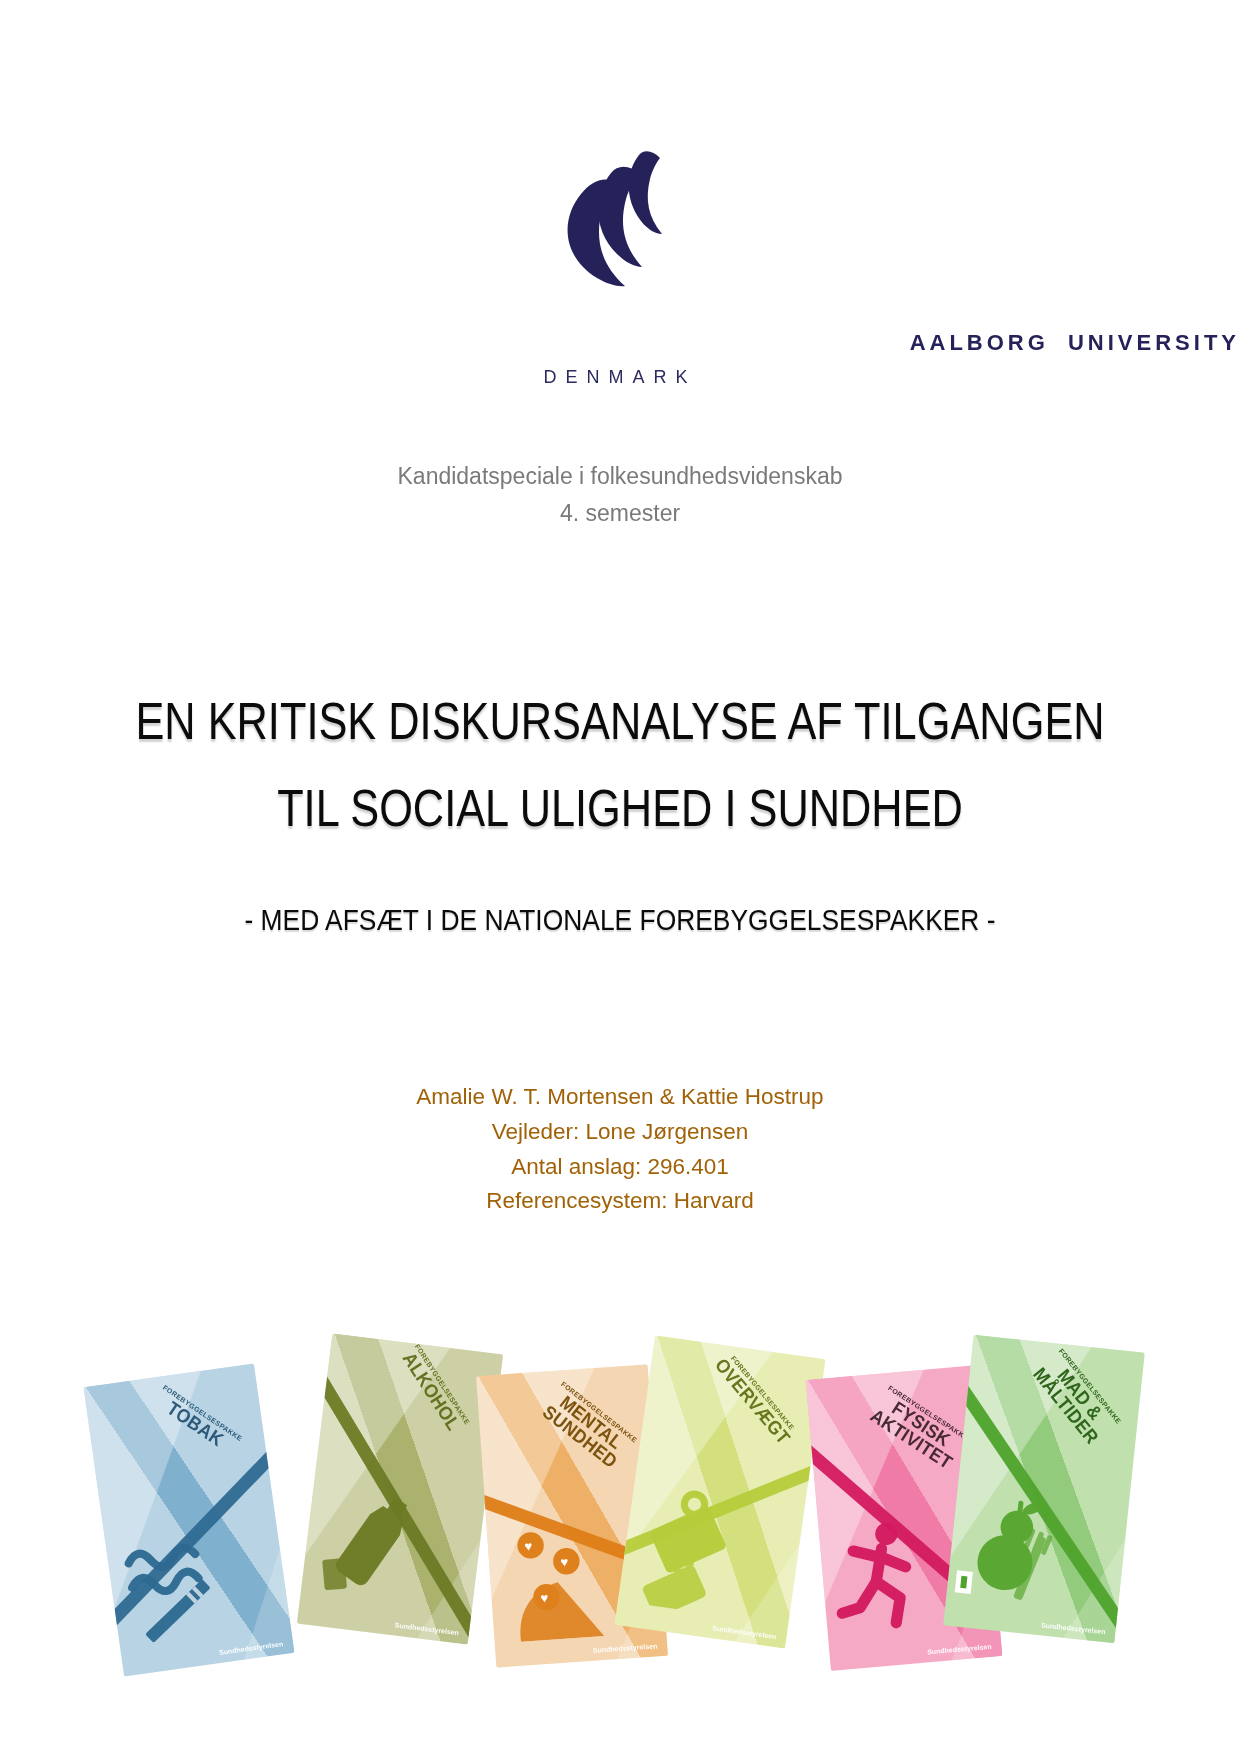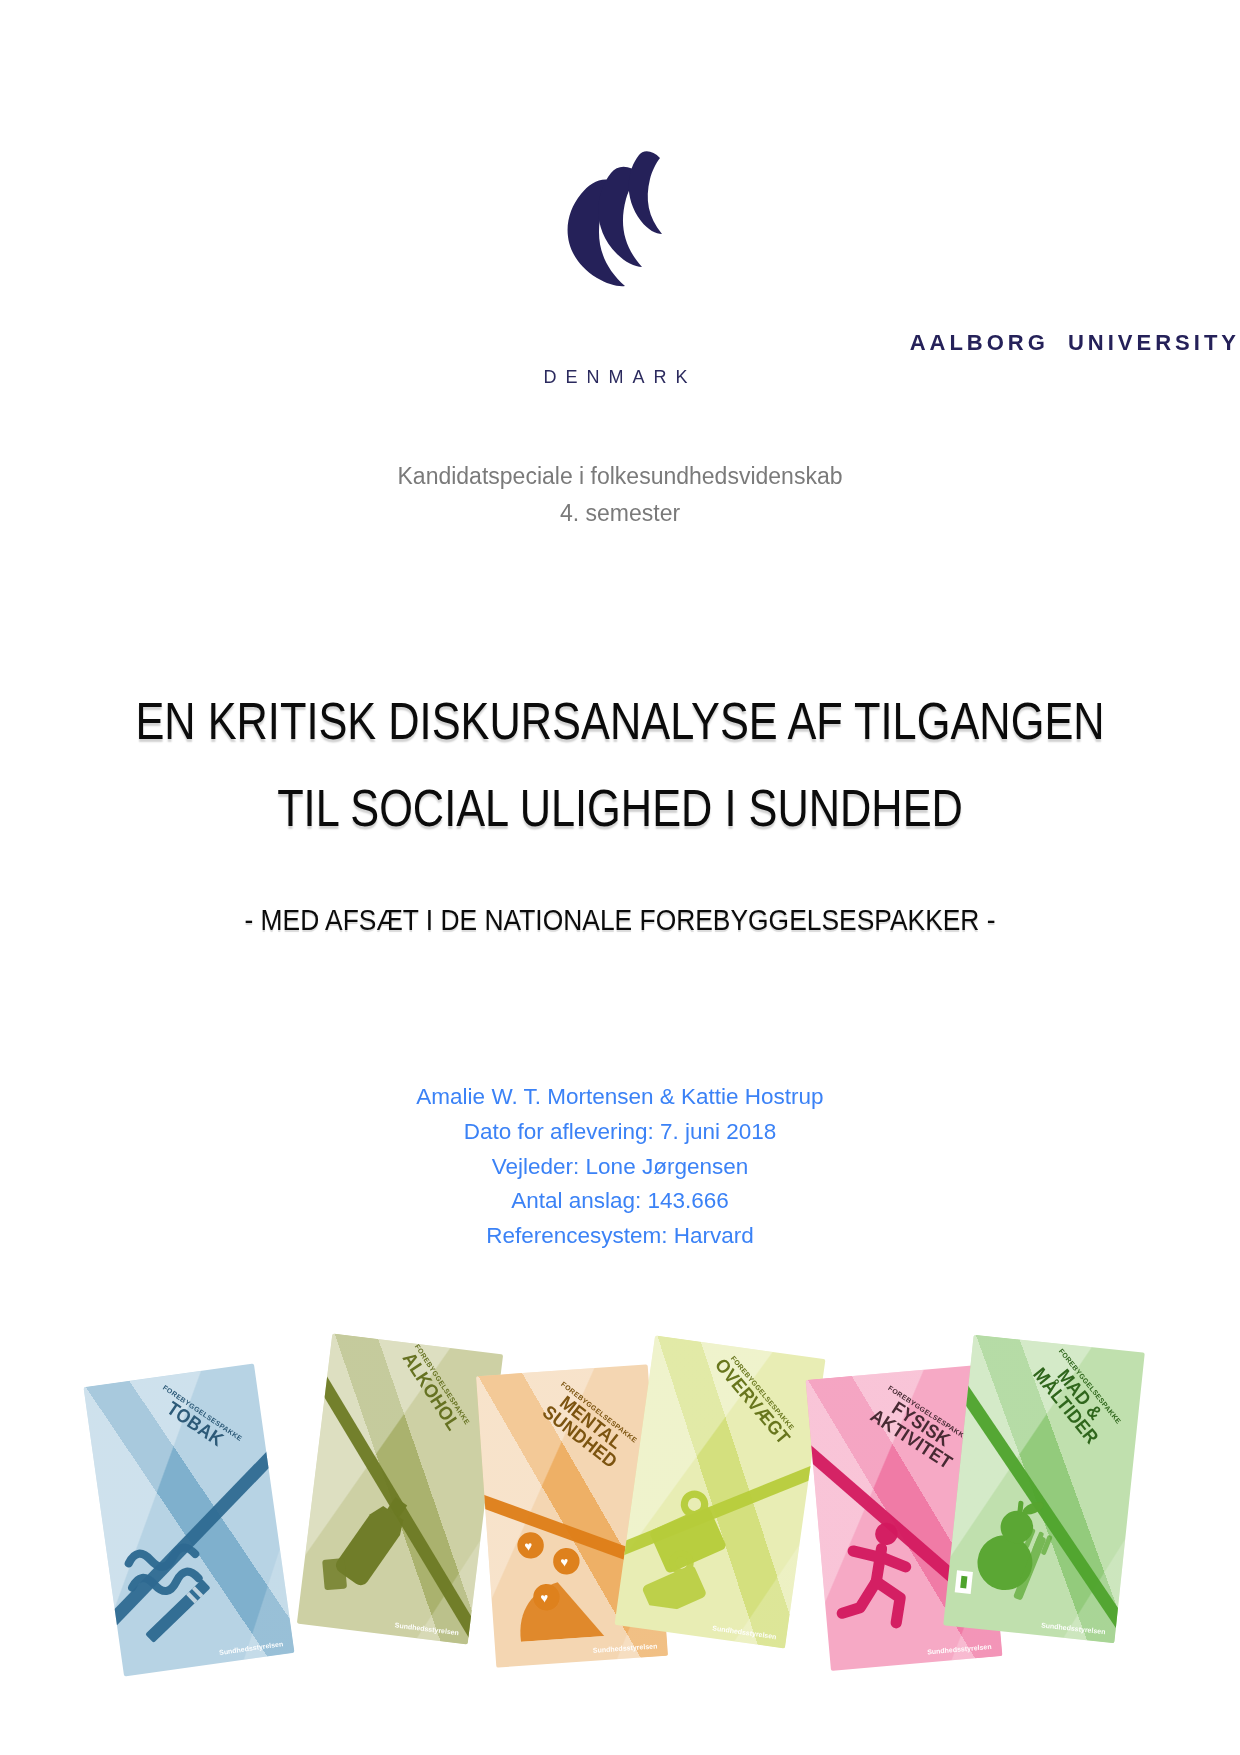--- a/index.html
+++ b/index.html
@@ -31,21 +31,21 @@
   }
   .title-line1{top:662px;}
   .title-line2{top:749px;}
   .subtitle{
     position:absolute;left:0;right:0;top:878px;text-align:center;color:#0b0b0b;
     font-size:30px;font-weight:400;white-space:nowrap;transform:scaleX(0.88);
     text-shadow:0 2px 1px rgba(0,0,0,0.15);
   }
   
   .details{
-    position:absolute;left:0;right:0;top:1080px;text-align:center;color:#3b82f6;
+    position:absolute;left:0;right:0;top:1080px;text-align:center;color:#a16207;
     font-size:22.5px;line-height:34.8px;
   }
   
   .caption{
     position:absolute;left:0;right:0;top:1705px;text-align:center;
     color:#595959;font-size:15.5px;
   }
   
   .booklets{position:absolute;left:0;top:0;width:100%;height:100%;pointer-events:none;}
   .bk{
@@ -109,23 +109,22 @@
     <div>Kandidatspeciale i folkesundhedsvidenskab</div>
     <div>4. semester</div>
   </div>
 
   <h1 class="main-title title-line1">EN KRITISK DISKURSANALYSE AF TILGANGEN</h1>
   <h1 class="main-title title-line2">TIL SOCIAL ULIGHED I SUNDHED</h1>
   <h2 class="subtitle">- MED AFSÆT I DE NATIONALE FOREBYGGELSESPAKKER -</h2>
 
   <div class="details">
     <div>Amalie W. T. Mortensen &amp; Kattie Hostrup</div>
-    <div>Dato for aflevering: 7. juni 2018</div>
     <div>Vejleder: Lone Jørgensen</div>
-    <div>Antal anslag: 143.666</div>
+    <div>Antal anslag: 296.401</div>
     <div>Referencesystem: Harvard</div>
   </div>
 
   <div class="booklets">
       <div class="bk" style="--bg: #b7d3e4; --band: #7fb0cd; --stripe: #2e6a91; --title: #2d5a78; --icon: #2e6a91;">
     <div class="bk-title-block">
       <div class="bk-label">FOREBYGGELSESPAKKE</div>
       <div class="bk-title">
             <div>TOBAK</div>
           </div>

